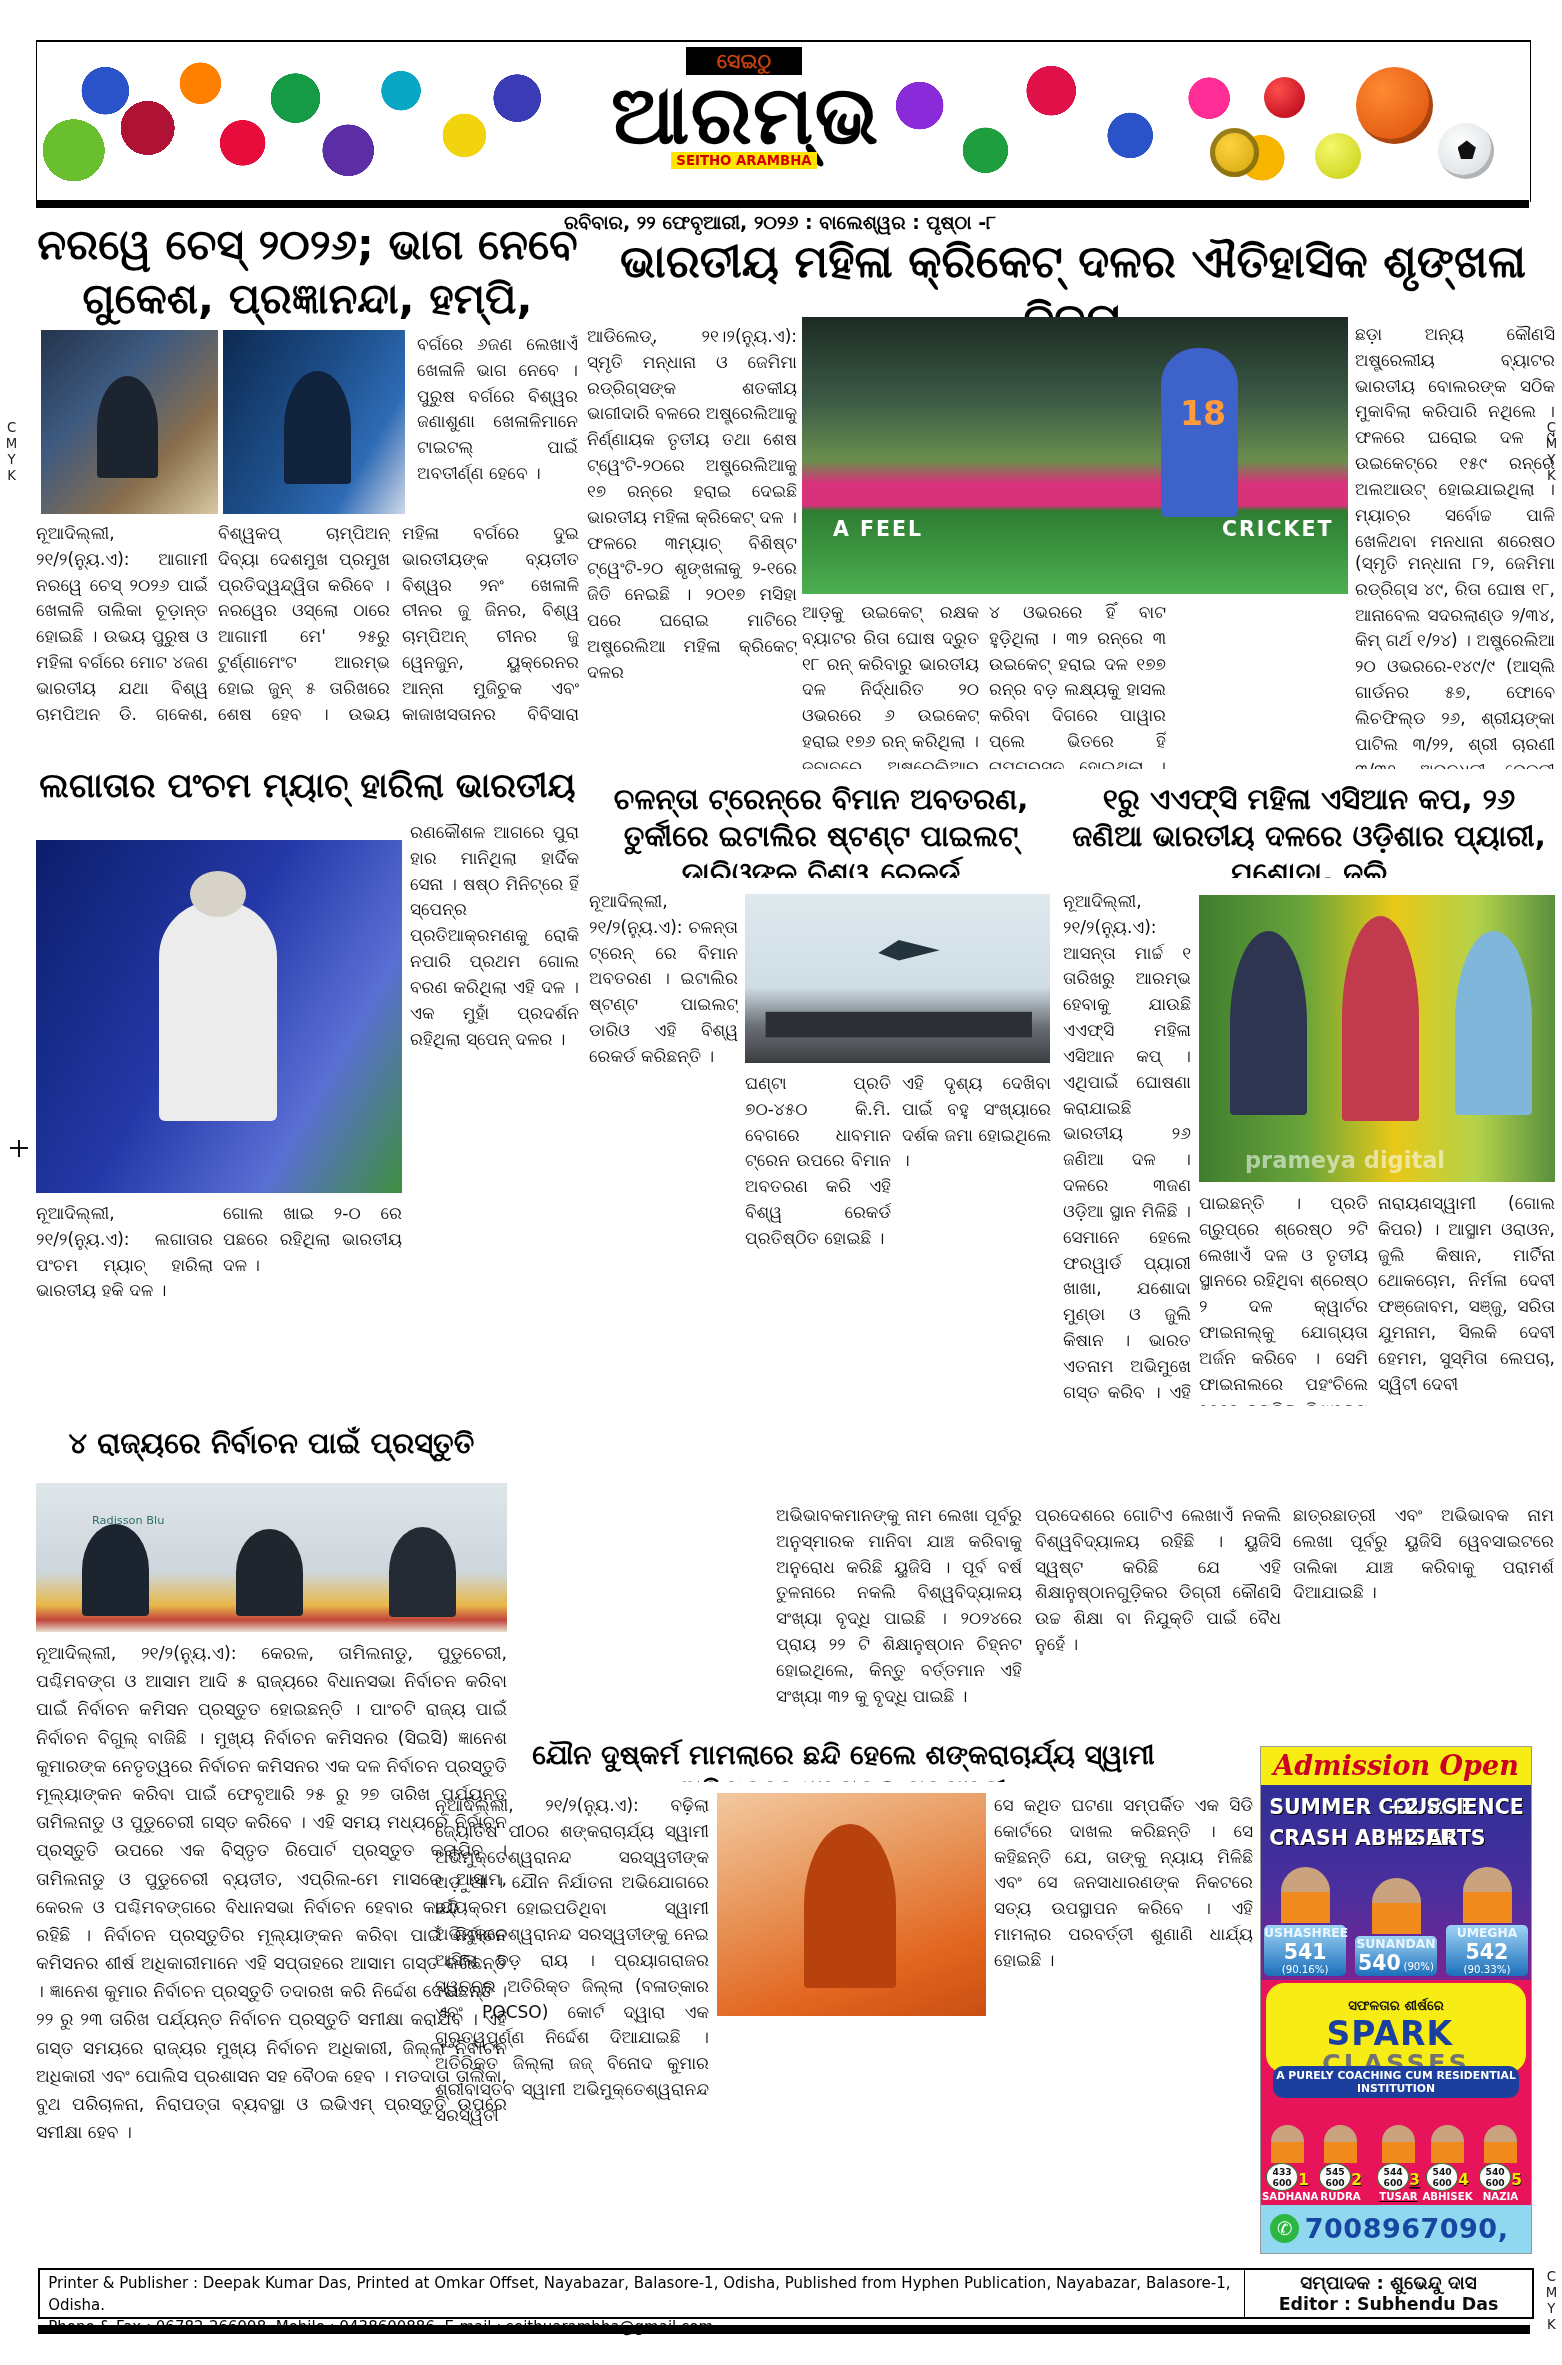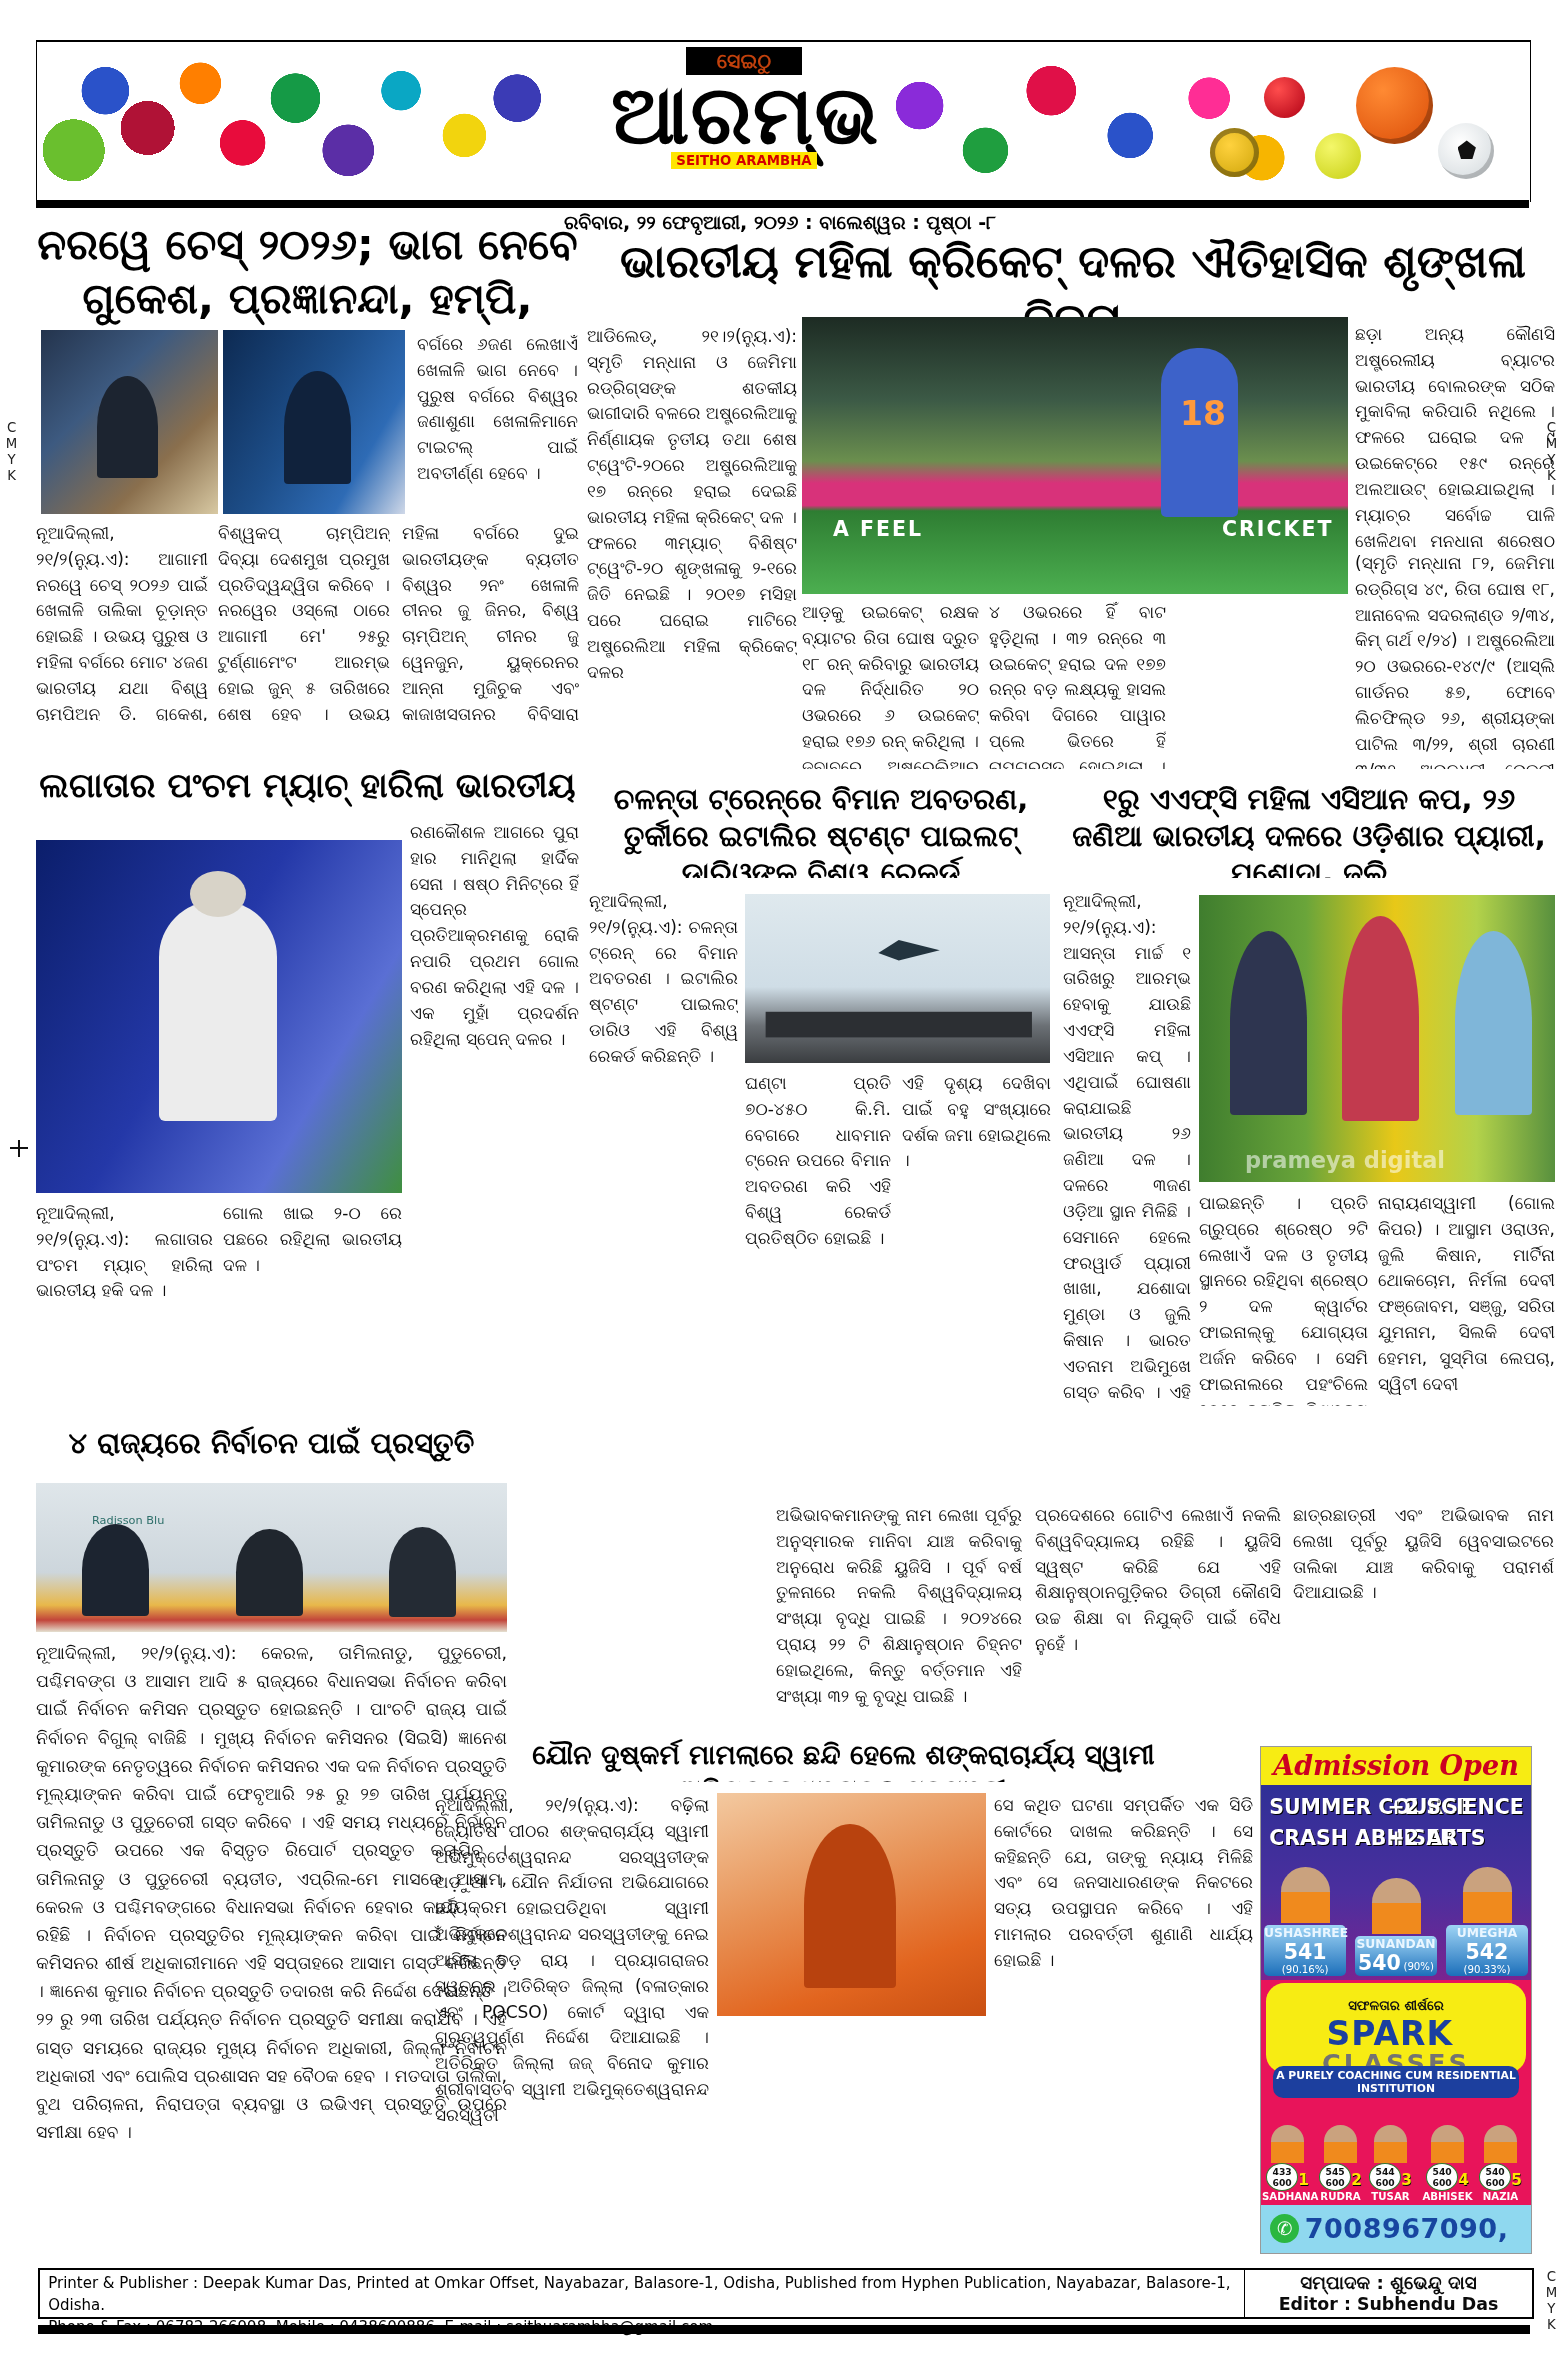--- a/index.html
+++ b/index.html
@@ -256,21 +256,21 @@
       <div class="ranker" style="left:1px;">
         <div class="rface"></div>
         <div><span class="rbadge"><span>433</span><br><span>600</span></span><span class="rrank">1</span></div>
         <div class="rname">SADHANA</div>
       </div>
       <div class="ranker" style="left:54px;">
         <div class="rface"></div>
         <div><span class="rbadge"><span>545</span><br><span>600</span></span><span class="rrank">2</span></div>
         <div class="rname">RUDRA</div>
       </div>
-      <div class="ranker" style="left:104px;">
+      <div class="ranker" style="left:112px;text-decoration:underline;">
         <div class="rface"></div>
         <div><span class="rbadge"><span>544</span><br><span>600</span></span><span class="rrank">3</span></div>
         <div class="rname">TUSAR</div>
       </div>
       <div class="ranker" style="left:161px;">
         <div class="rface"></div>
         <div><span class="rbadge"><span>540</span><br><span>600</span></span><span class="rrank">4</span></div>
         <div class="rname">ABHISEK</div>
       </div>
       <div class="ranker" style="left:214px;">

